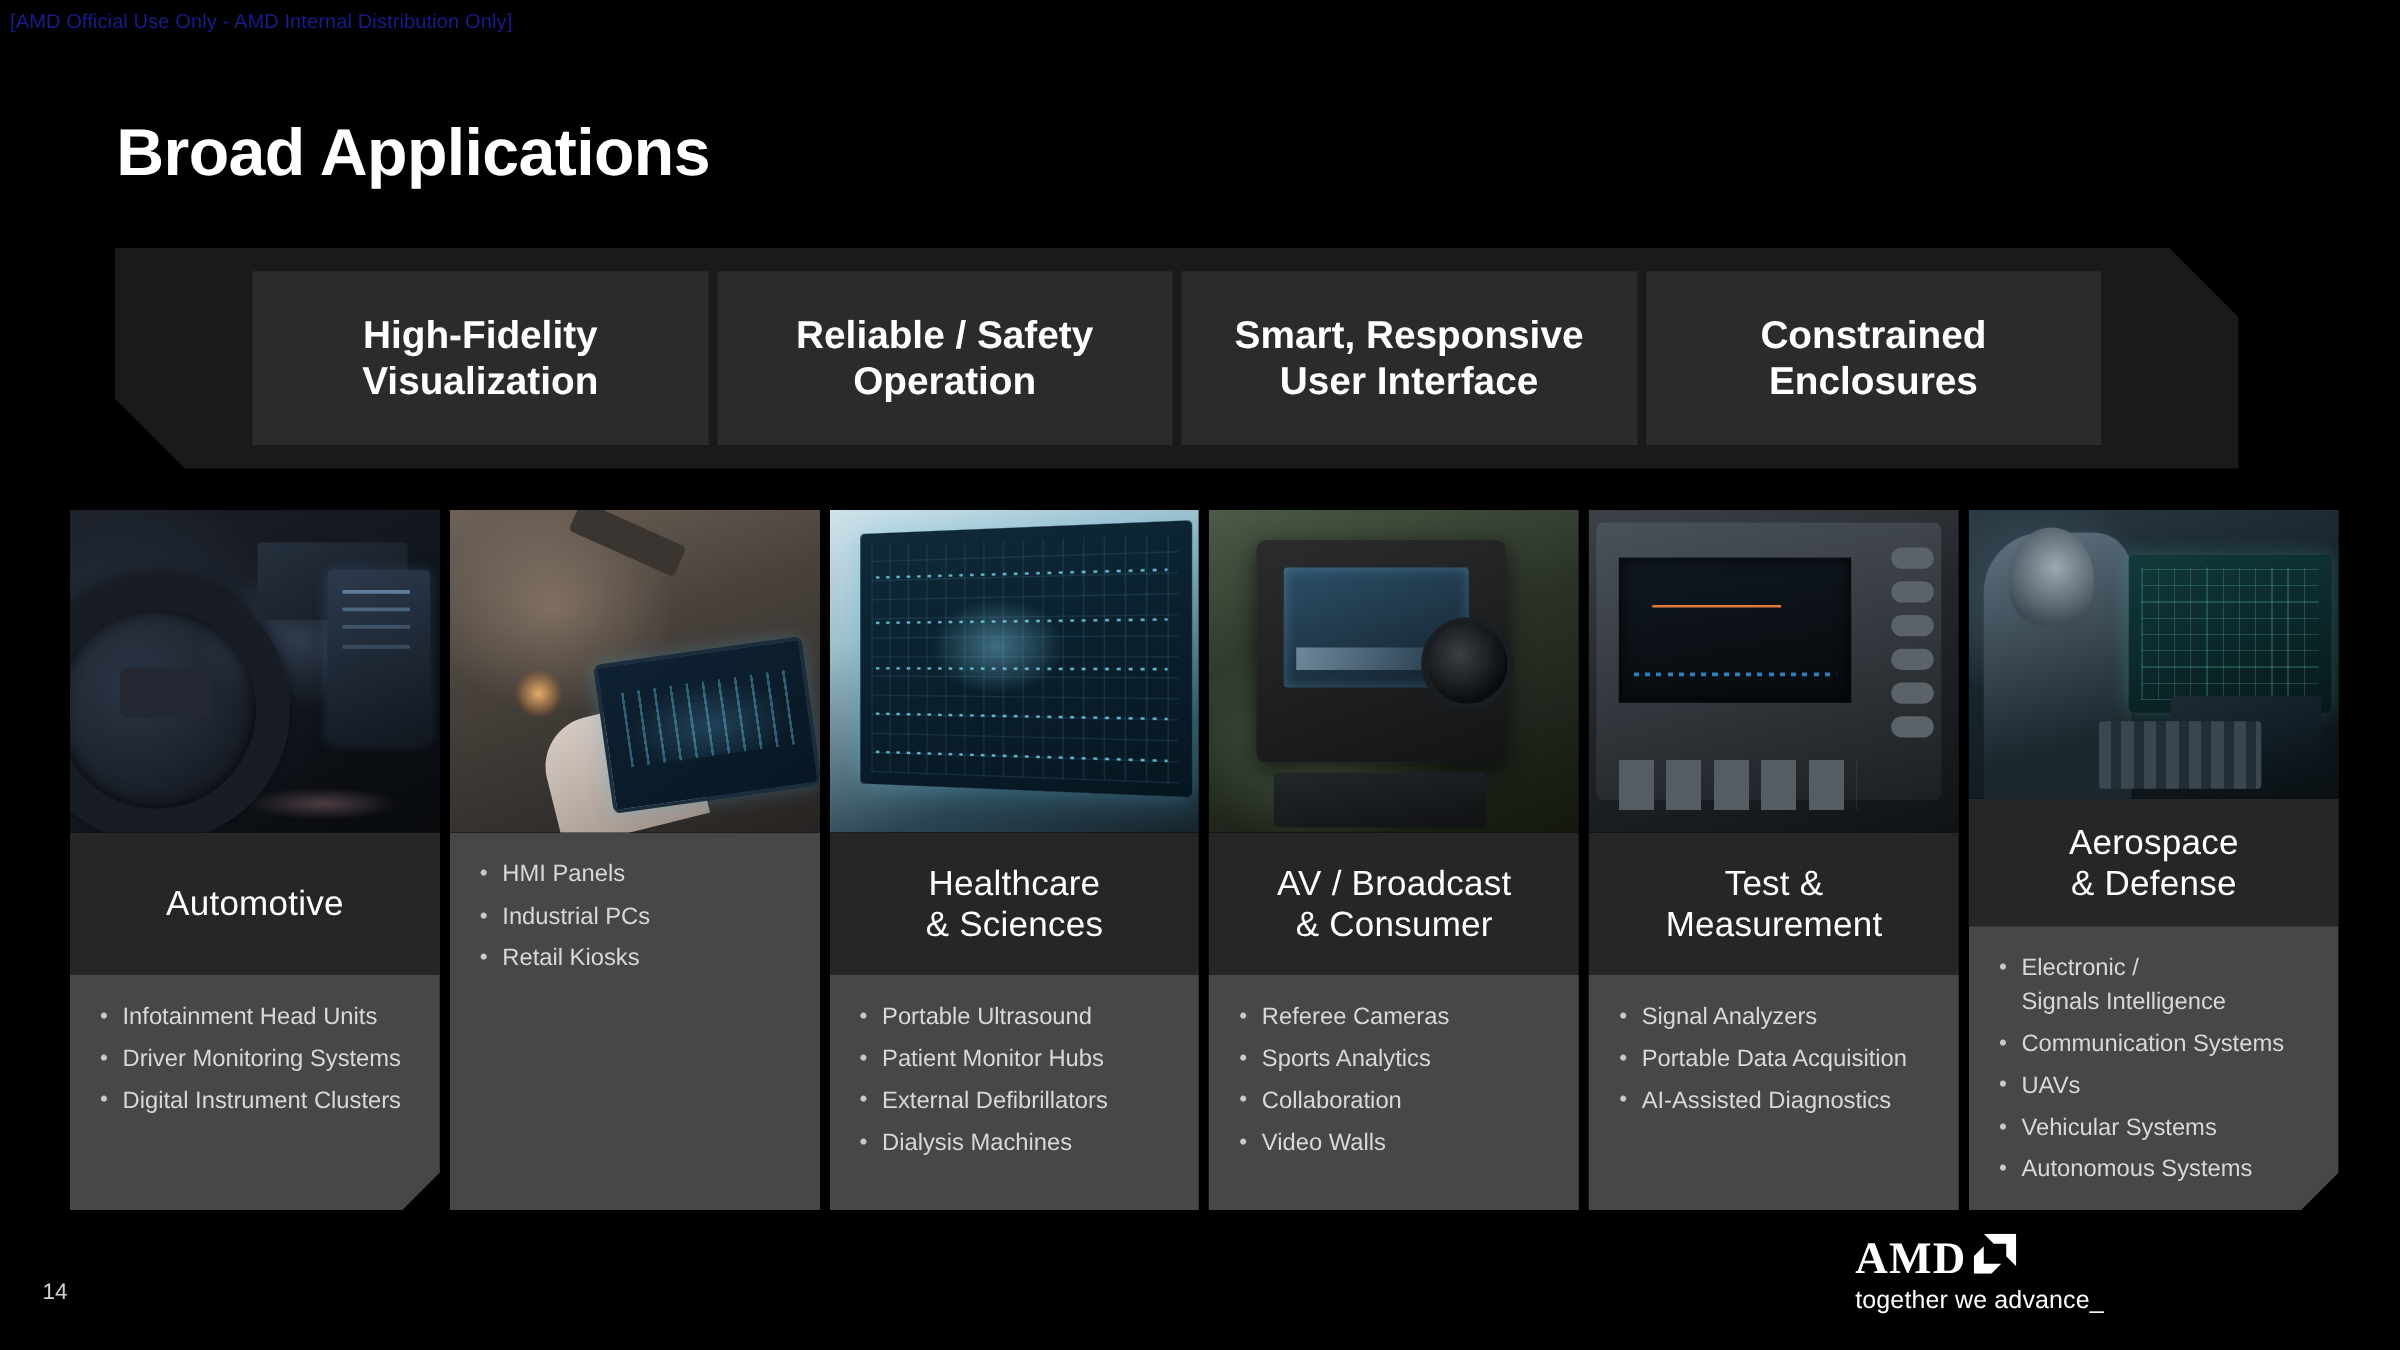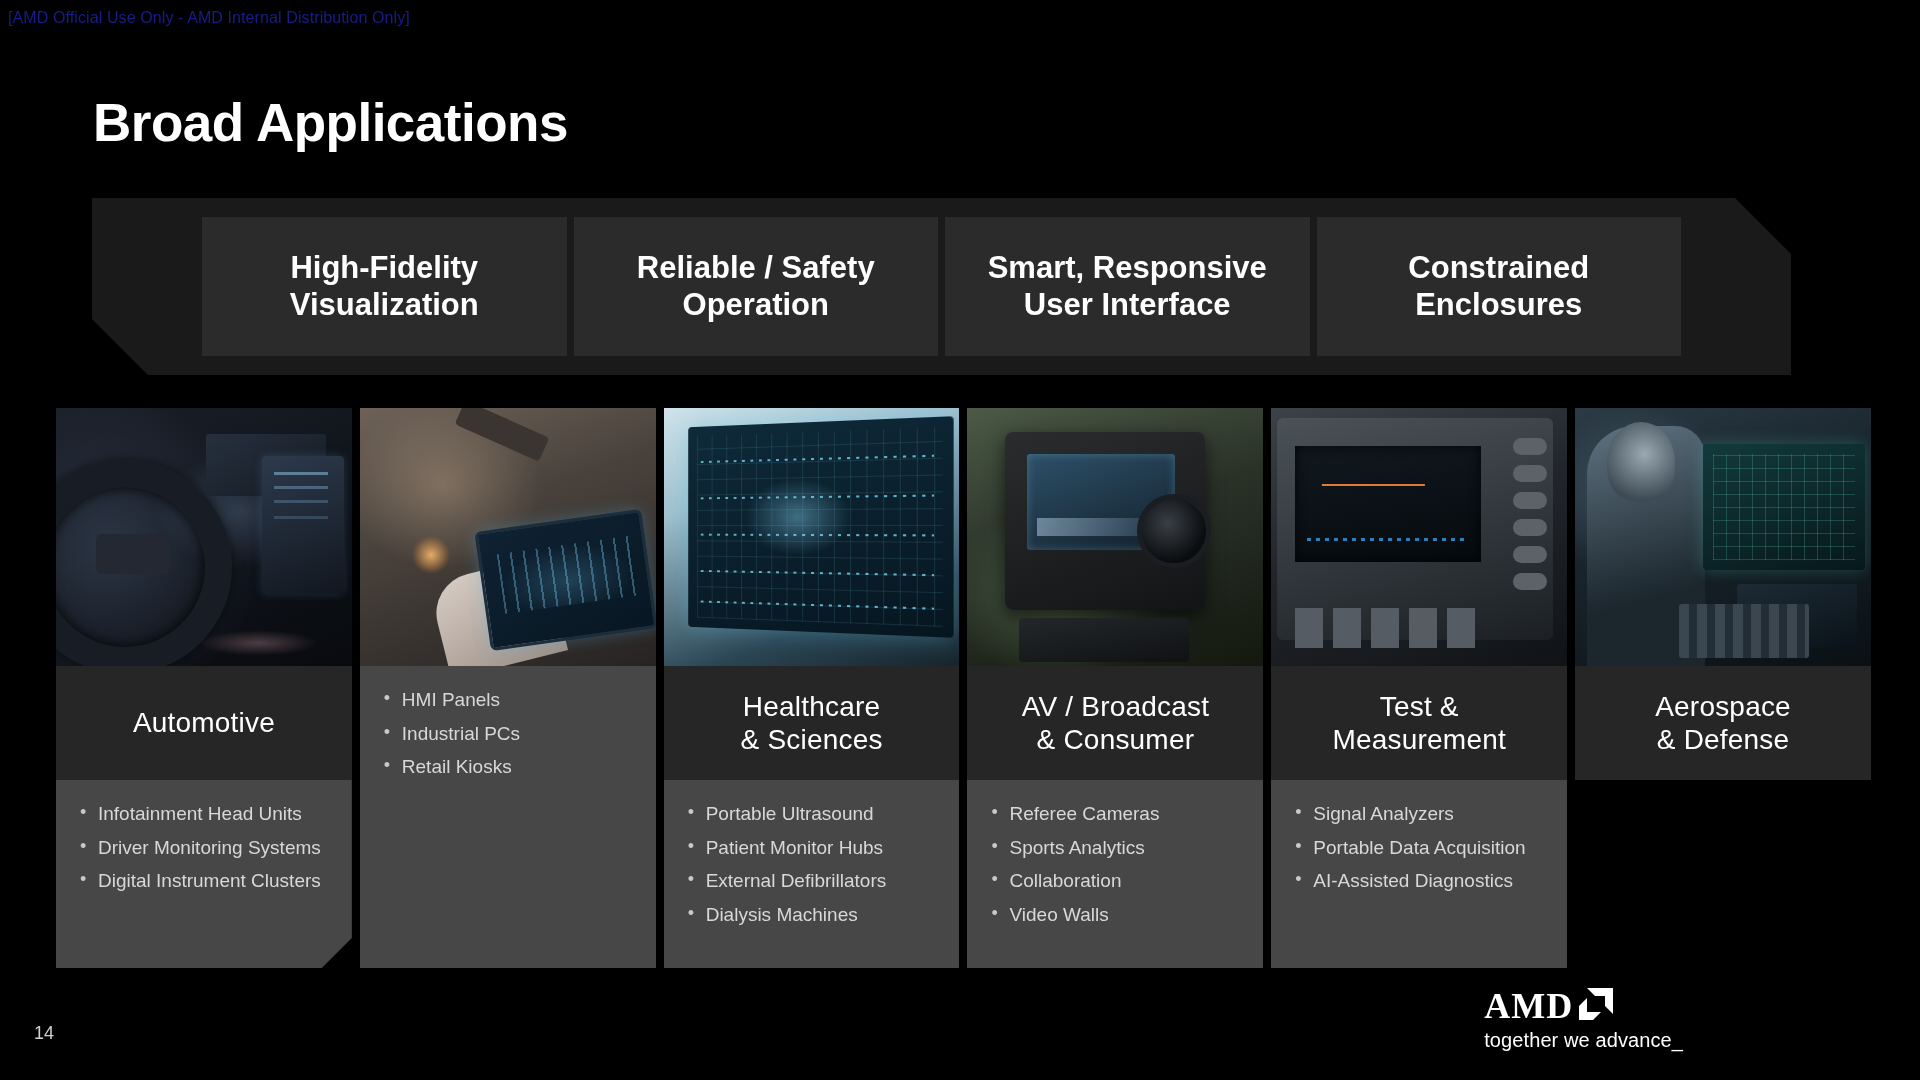--- a/index.html
+++ b/index.html
@@ -423,20 +423,30 @@
         <div class="ph p-aero">
           <div class="person"></div>
             <div class="head"></div>
           <div class="disp"></div>
             <div class="disp2"></div>
             <div class="panel"></div>
         </div>
       </div>
       <div class="card-title" style="white-space:pre-line">Aerospace
 &amp; Defense</div>
+      <div class="card-bullets">
+        <ul>
+          <li>Electronic /
+Signals Intelligence</li>
+          <li>Communication Systems</li>
+          <li>UAVs</li>
+          <li>Vehicular Systems</li>
+          <li>Autonomous Systems</li>
+        </ul>
+      </div>
     </div>
 
   </div>
 
   <div class="slide-number">14</div>
 
   <div class="amd-logo">
     <div class="amd-wordmark">
       <span class="amd-text">AMD</span>
       <span style="display:inline-block">

